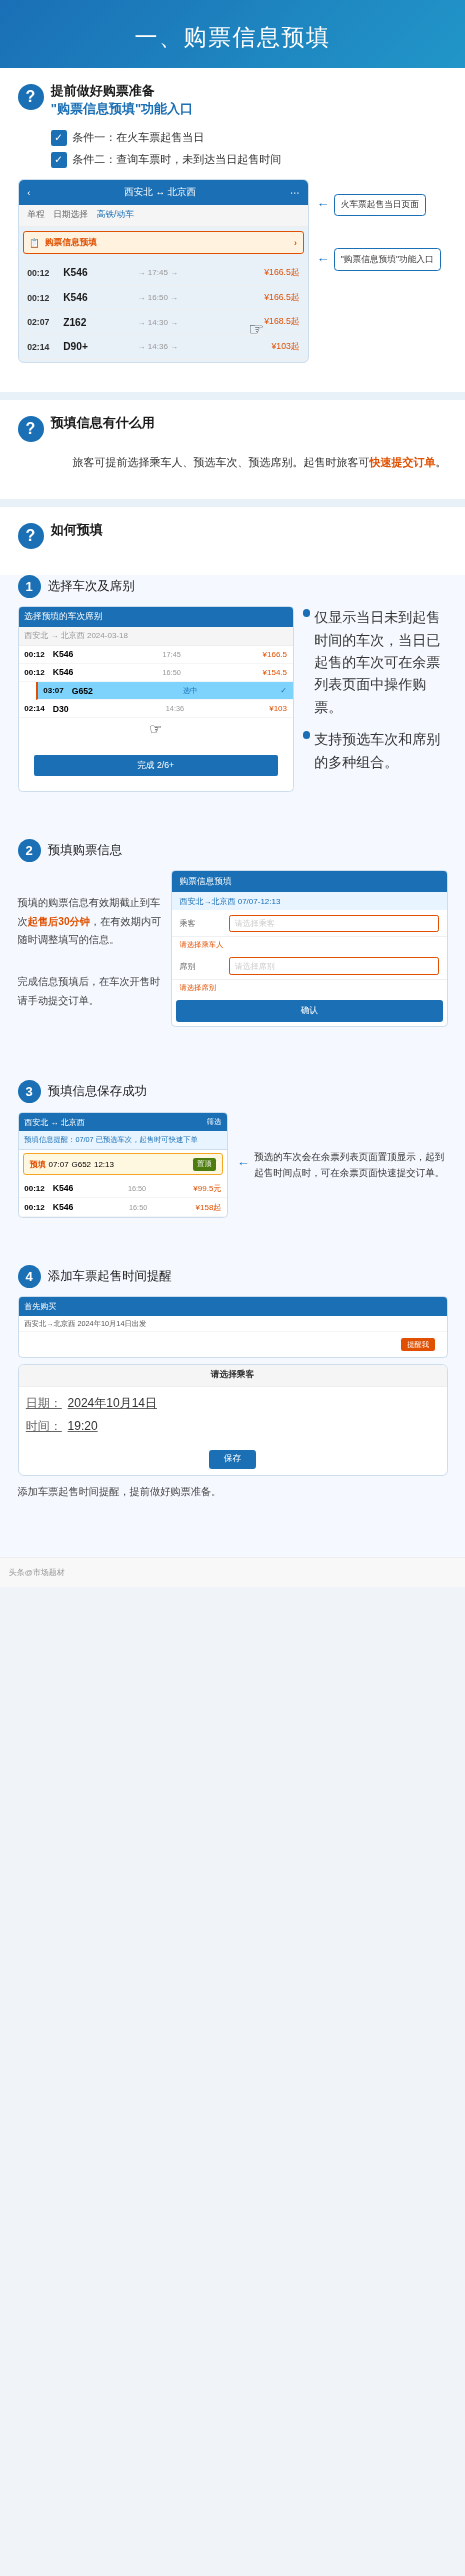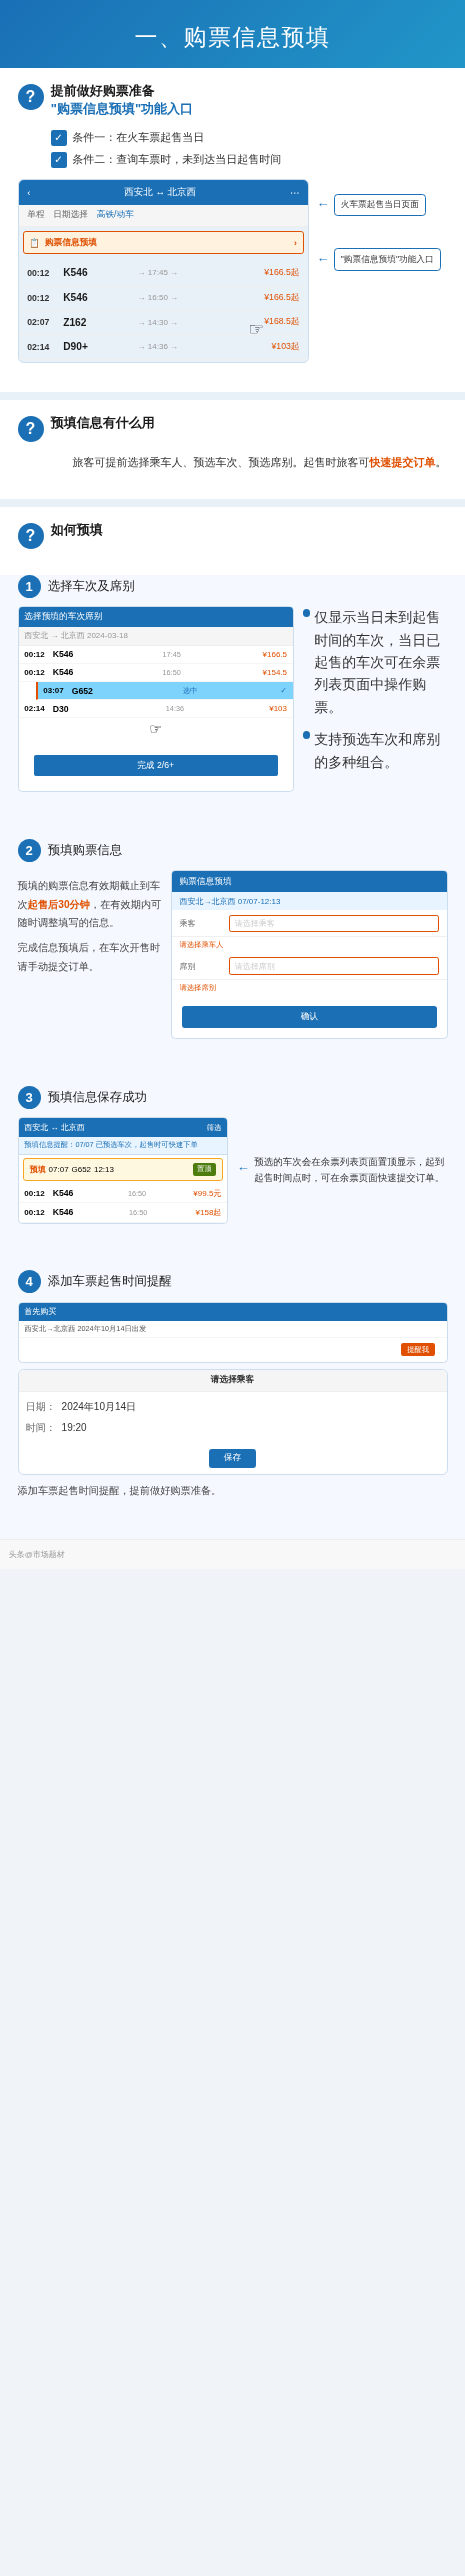--- a/index.html
+++ b/index.html
@@ -312,21 +312,21 @@
     }
     .form-red-border {
       border: 1.1px solid #e05000 !important;
     }
     .form-confirm-btn {
       background: #1a6fb5;
       color: white;
       text-align: center;
       padding: 5.1px;
       font-size: 8.7px;
-      margin: 10px;
+      margin: 4px;
       border-radius: 2.9px;
     }
     
     .step3-layout {
       display: flex;
       gap: 8.7px;
     }
     
     .saved-mockup {
       background: #fff;
@@ -410,23 +410,24 @@
       background: #f5f5f5;
       padding: 4.4px 7.3px;
       font-size: 8.7px;
       font-weight: bold;
       border-bottom: 0.7px solid #eee;
       text-align: center;
       color: #333;
     }
     .dialog-body {
       padding: 7.3px;
-      font-size: 10px;
+      font-size: 12px;
       color: #666;
       line-height: 1.6;
+      text-decoration: underline;
     }
     .dialog-btn-row {
       display: flex;
       justify-content: center;
       padding: 5.8px;
       gap: 7.3px;
     }
     .dialog-btn {
       background: #1a6fb5;
       color: white;
@@ -450,21 +451,21 @@
     }
     
     .rel-wrap {
       position: relative;
     }
     
     .step-desc {
       font-size: 10.2px;
       color: #444;
       line-height: 1.8;
-      margin: 7px 0;
+      margin: 24px 0;
     }
     .step-desc .red-bold { color: #e05000; font-weight: bold; }
   </style>
 </head>
 <body>
 
 <div class="page-wrapper">
 
   <div class="header">
     <div class="header-title">一、购票信息预填</div>

